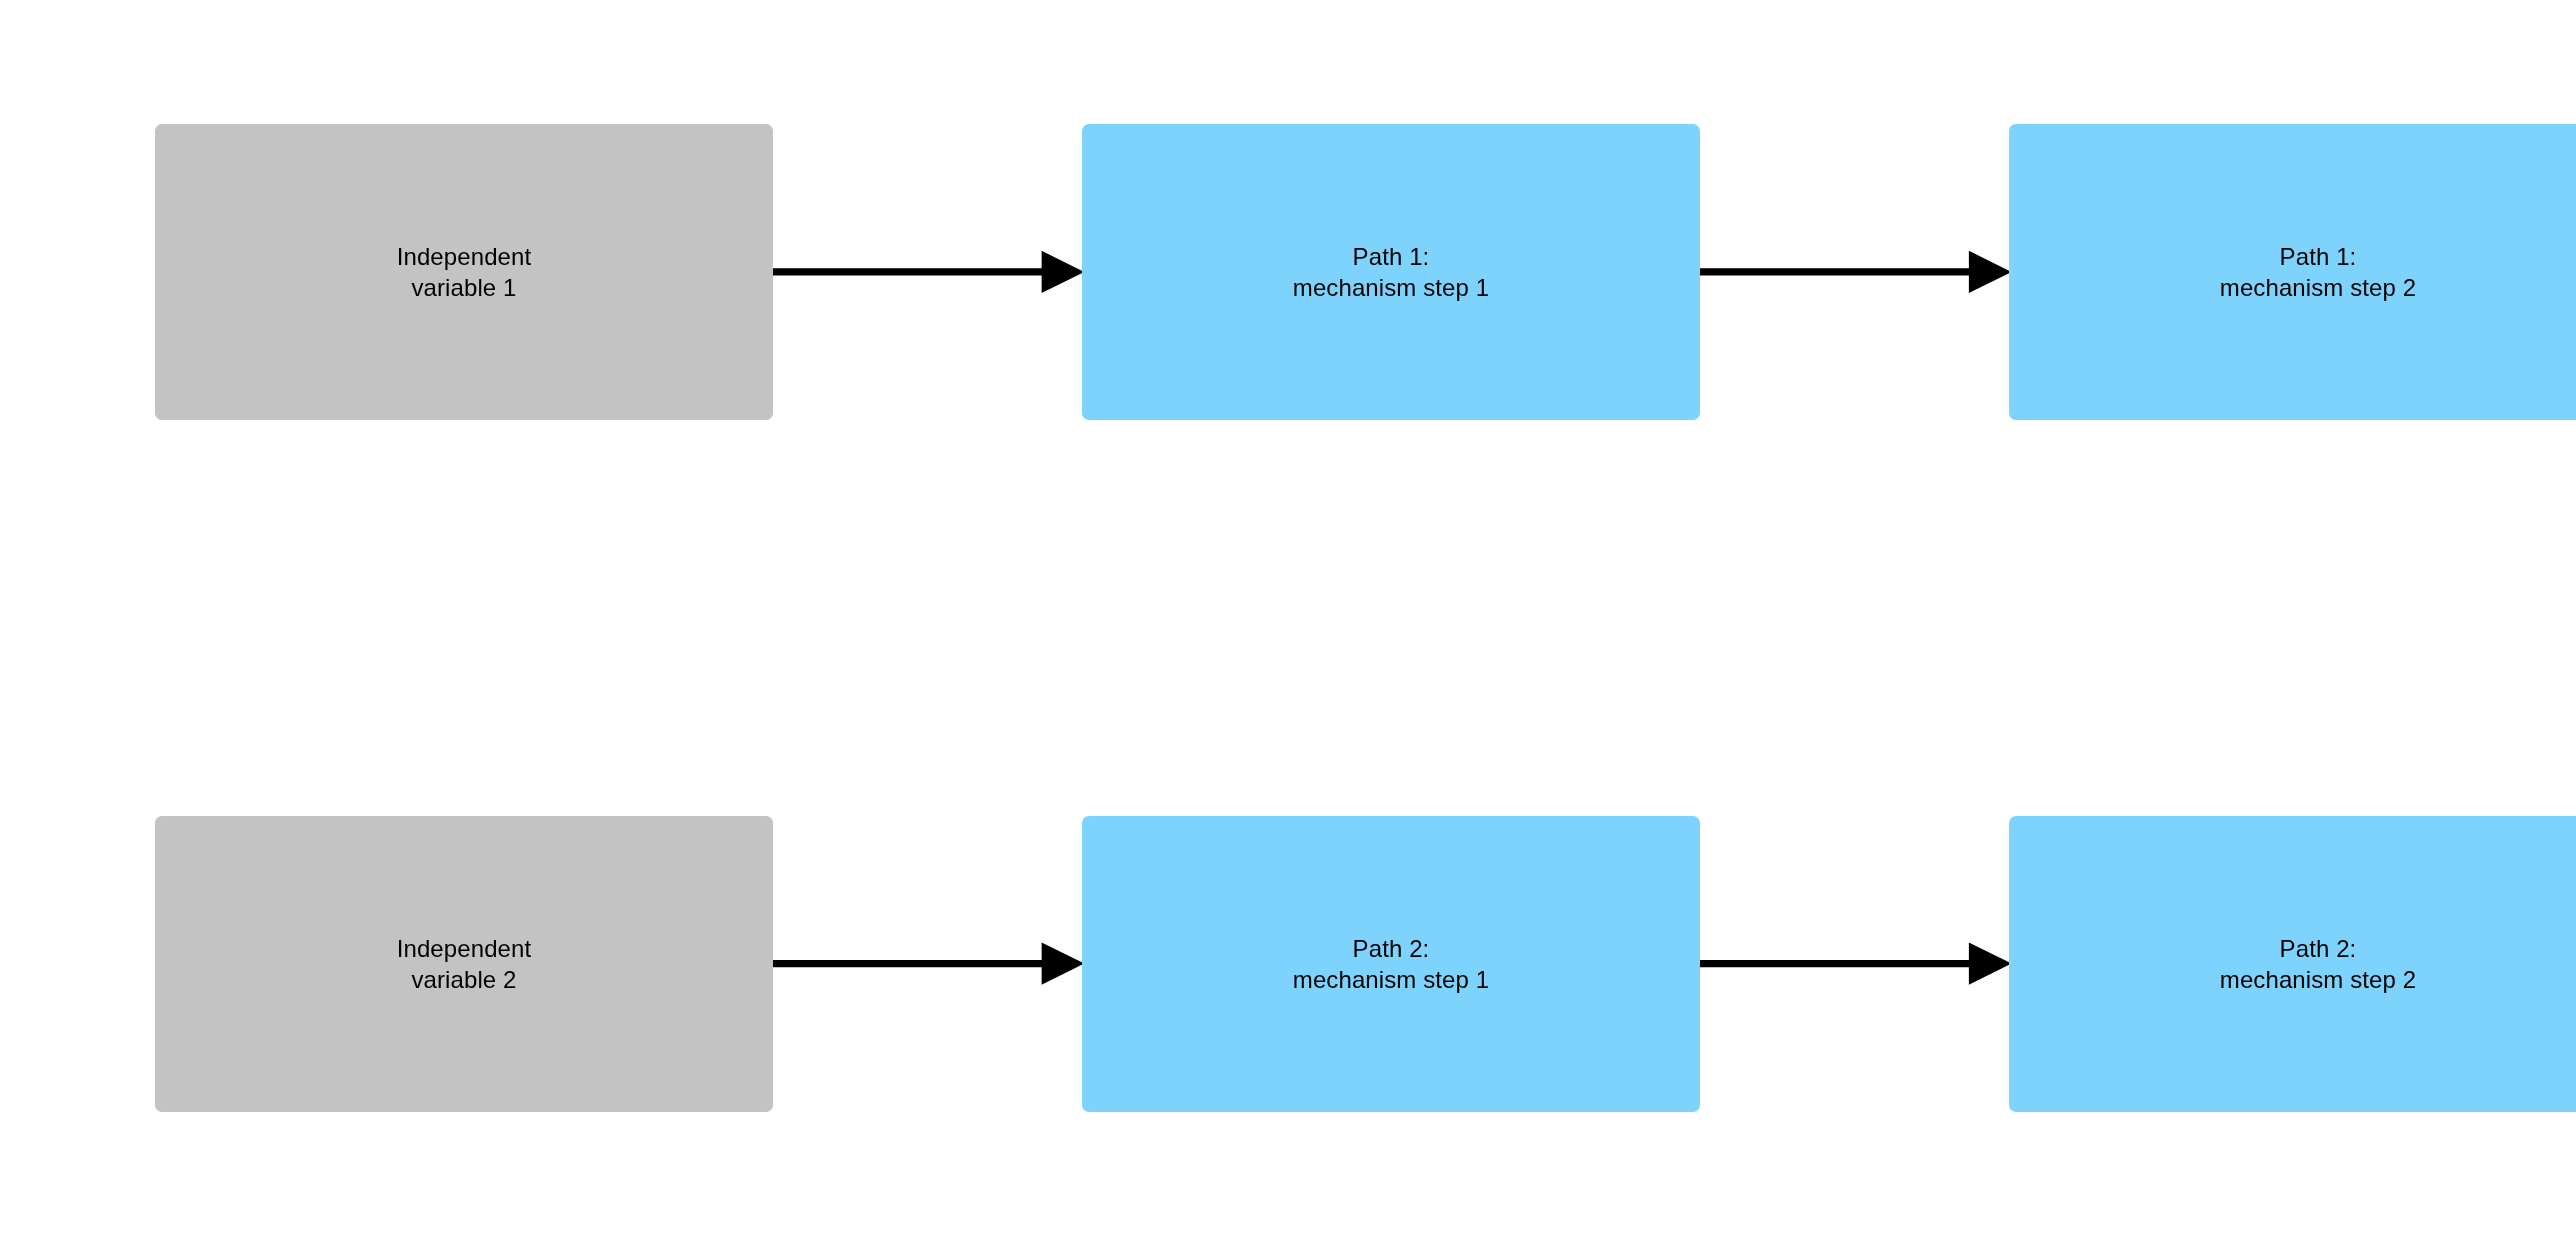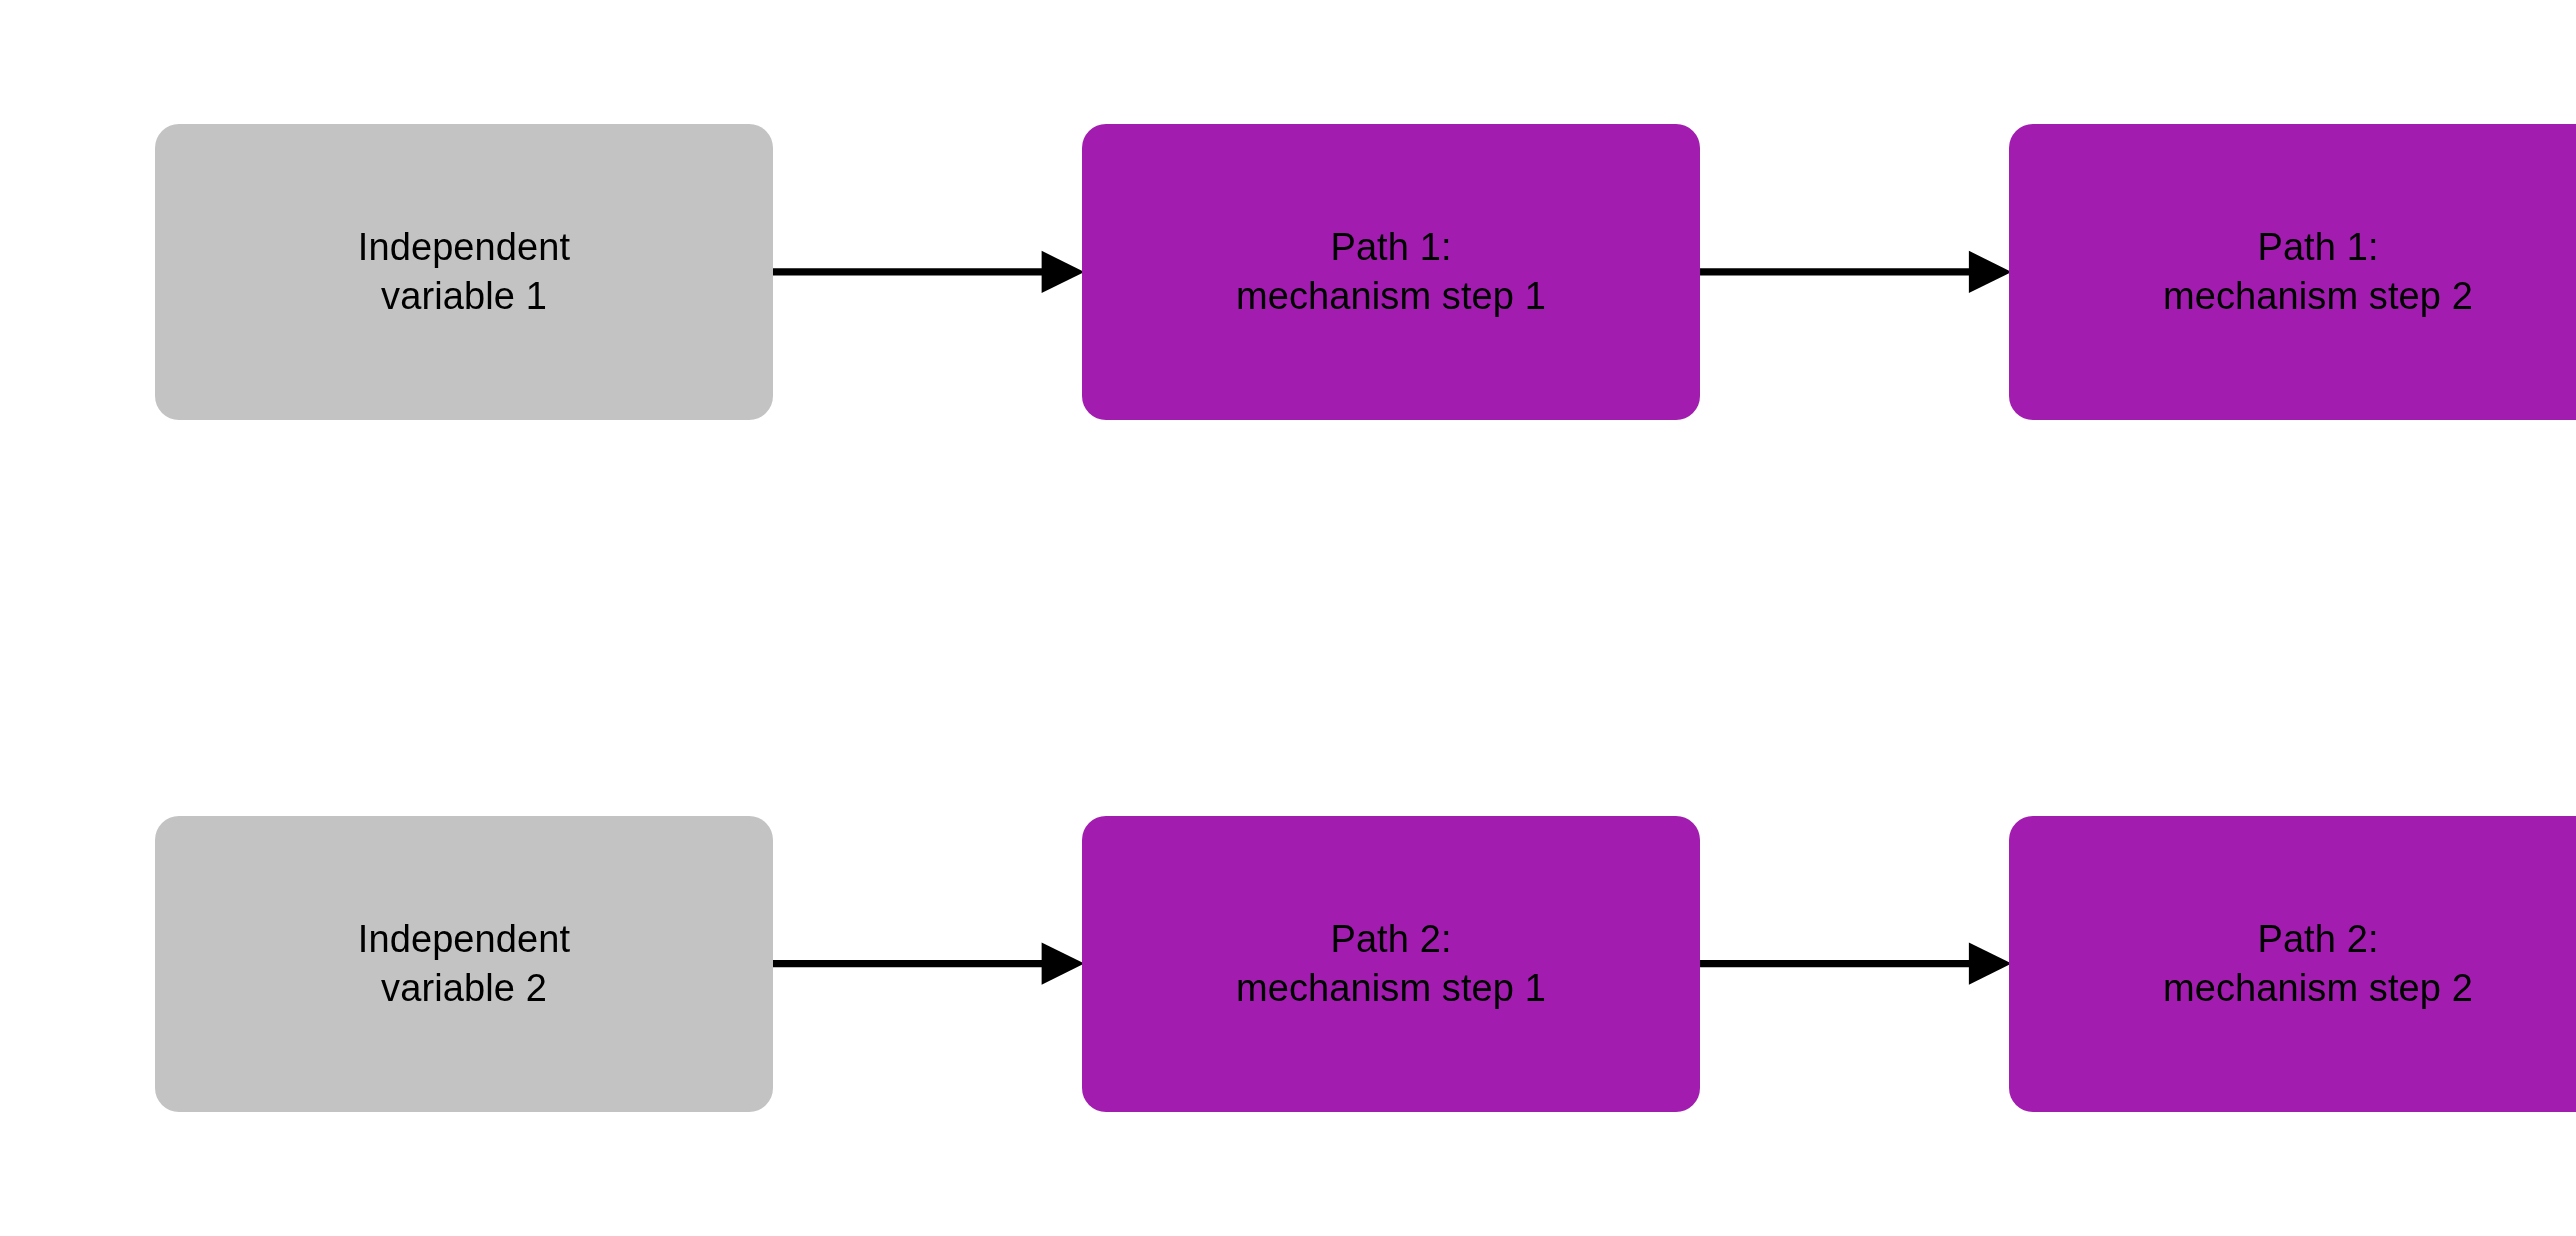--- a/index.html
+++ b/index.html
@@ -11,34 +11,34 @@
     position: relative;
     width: 3709px;
     height: 1236px;
     background: #ffffff;
     overflow: hidden;
     font-family: "Liberation Sans", sans-serif;
   }
   .node {
     position: absolute;
     box-sizing: border-box;
-    border-radius: 24px;
+    border-radius: 7px;
     display: flex;
     align-items: center;
     justify-content: center;
     text-align: center;
     color: #000000;
     font-family: "Liberation Sans", sans-serif;
-    font-size: 38px;
+    font-size: 24px;
     line-height: 1.30;
     white-space: pre-line;
     letter-spacing: 0.1px;
   }
   .node-primary { background: #c3c3c3; }
-  .node-secondary { background: #a21caf; }
+  .node-secondary { background: #7dd3fc; }
 
   .node-label {
     display: block;
     width: 100%;
     white-space: pre-line;
   }
 
   svg.edges {
     position: absolute;
     left: 0;

